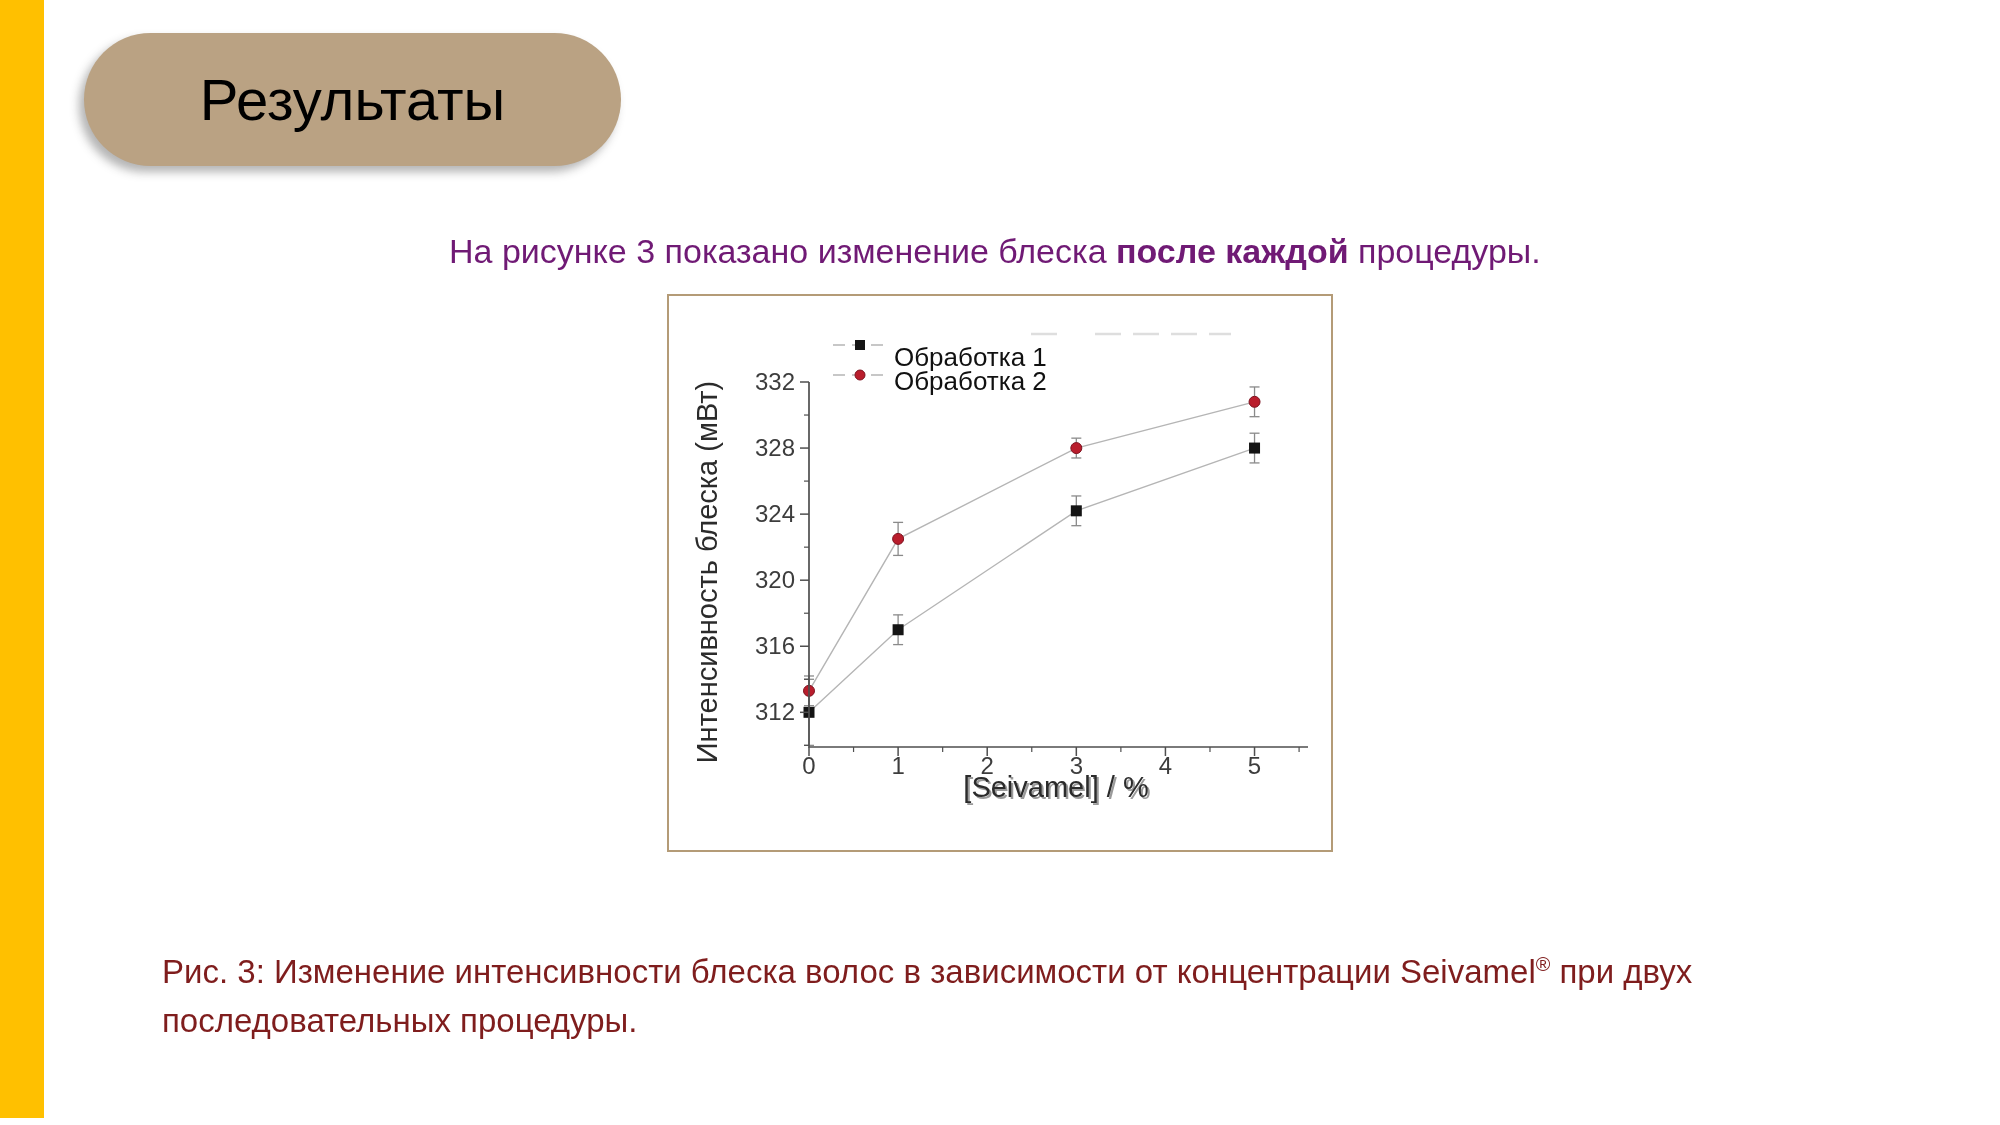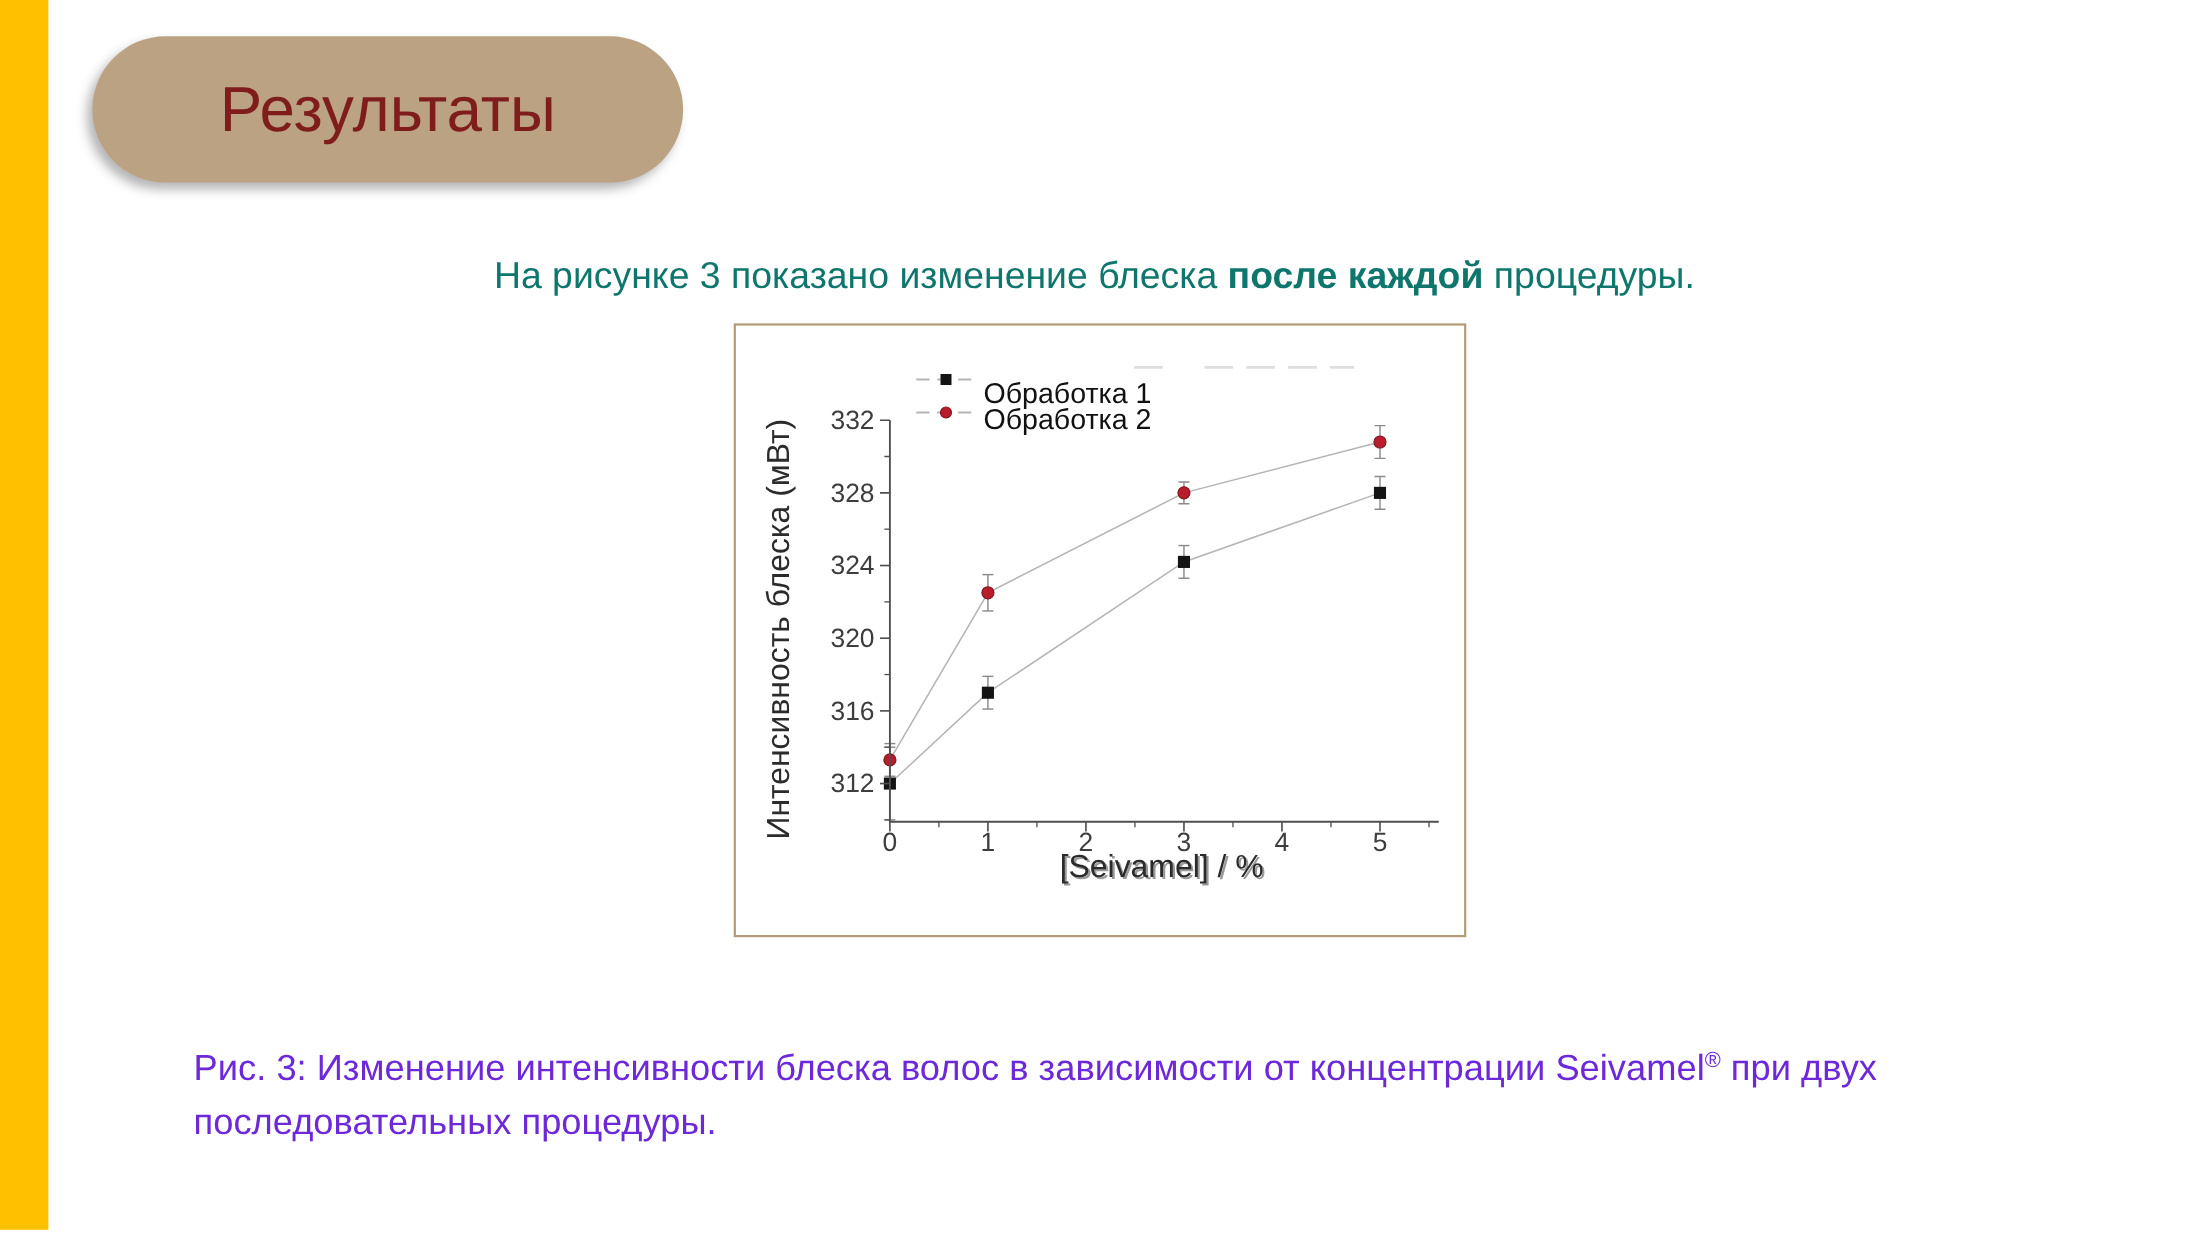--- a/index.html
+++ b/index.html
@@ -2,27 +2,27 @@
 <html><head>
 <meta charset="utf-8">
 <style>
   html,body{margin:0;padding:0;background:#ffffff;}
   .slide{position:relative;width:2000px;height:1125px;background:#ffffff;overflow:hidden;
          font-family:"Liberation Sans","DejaVu Sans",sans-serif;}
   .accent-bar{position:absolute;left:0;top:0;width:44px;height:1118px;}
   .title-pill{position:absolute;left:84px;top:33px;width:537px;height:133px;border-radius:67px;
               display:flex;align-items:center;justify-content:center;
               box-shadow:-5px 6px 10px rgba(40,40,40,0.35);}
-  .title-pill span{color:#7f1d1d;font-size:58px;line-height:1;}
-  .intro{position:absolute;left:449px;top:232px;margin:0;font-size:34px;color:#0f766e;white-space:nowrap;}
+  .title-pill span{color:#000000;font-size:58px;line-height:1;}
+  .intro{position:absolute;left:449px;top:232px;margin:0;font-size:34px;color:#701a75;white-space:nowrap;}
   .intro b{font-weight:bold;}
   .figure{position:absolute;left:667px;top:294px;width:662px;height:554px;background:#ffffff;
           border:2px solid #B49B77;}
   .figure svg{display:block;}
-  .caption{position:absolute;left:176px;top:940px;margin:0;font-size:33px;line-height:49px;color:#6d28d9;}
+  .caption{position:absolute;left:162px;top:940px;margin:0;font-size:33px;line-height:49px;color:#7f1d1d;}
   .caption sup{font-size:60%;}
   .tick{font:24px "Liberation Sans","DejaVu Sans",sans-serif;fill:#3d3d3d;}
   .axtitle{font:29px "Liberation Sans","DejaVu Sans",sans-serif;fill:#2b2b2b;}
   .axtitle-ghost{font:29px "Liberation Sans","DejaVu Sans",sans-serif;fill:#9a9a9a;}
   .legend-label{font:26px "Liberation Sans","DejaVu Sans",sans-serif;fill:#111111;}
 </style>
 </head>
 <body>
 
 <div class="slide">

